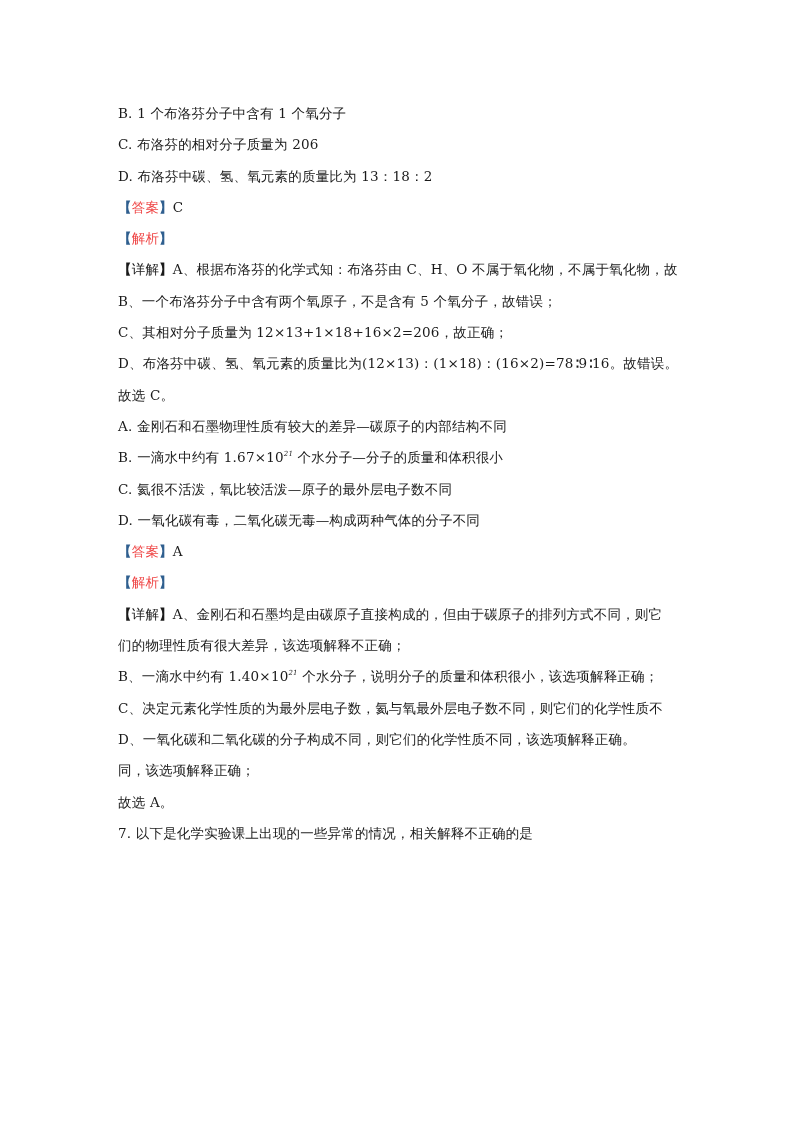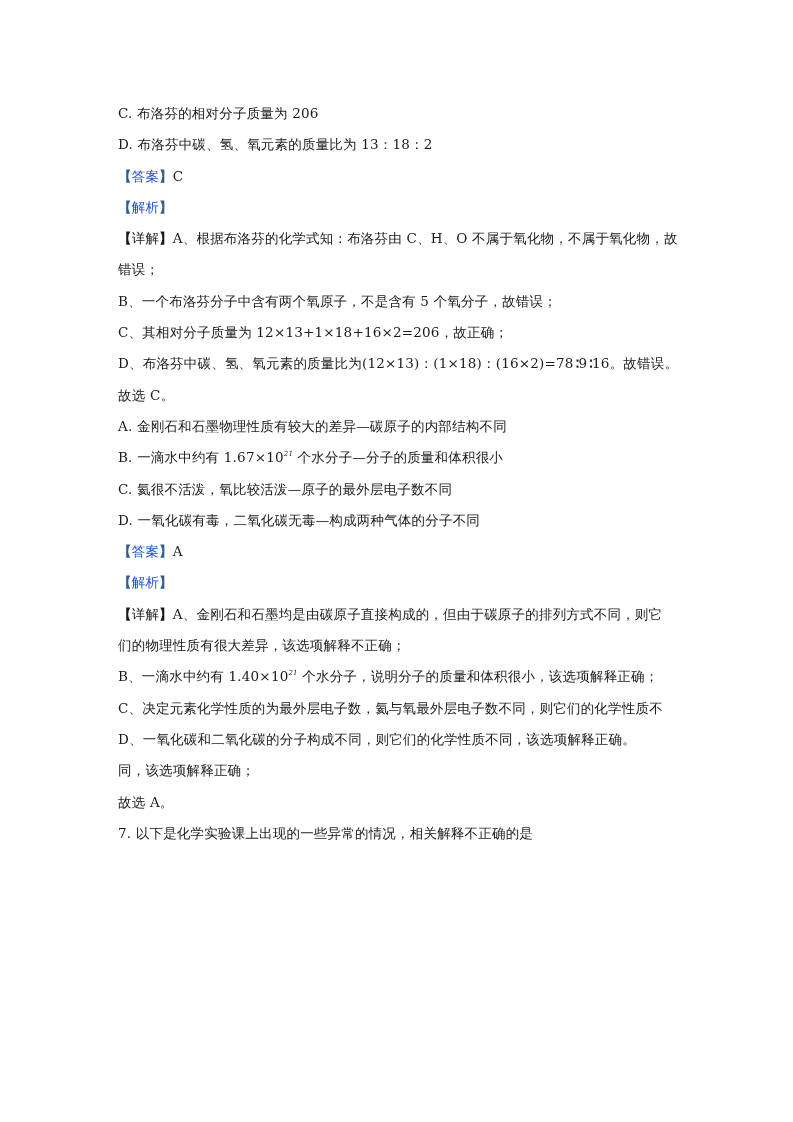--- a/index.html
+++ b/index.html
@@ -1,48 +1,51 @@
 <!DOCTYPE html>
 <html><head>
 <meta charset="utf-8">
 <style>
   html, body { margin: 0; padding: 0; background: #ffffff; }
   body { width: 793px; height: 1122px; position: relative; overflow: hidden;
          font-family: "DejaVu Serif", "Liberation Serif", serif; color: #1a1a1a; }
   .page { position: absolute; left: 118px; top: 101px; width: 570px; }
   .line { height: 31.3px; line-height: 24px; font-size: 13.5px; white-space: nowrap; letter-spacing: 0.2px; }
-  .tag-blue { color: #1d4ed8; }
+  .tag-blue { color: #ef4444; }
   .bracket-blue { color: #2f5f8f; font-weight: bold; }
   .bracket-dark { color: #1a1a1a; font-weight: bold; }
   sup { font-size: 7px; vertical-align: 6px; line-height: 0; font-style: italic; }
 </style>
 </head>
 <body>
 
 <div class="page">
 
+  <div class="line">
+    <span>B.</span>
+    <span>1 个布洛芬分子中含有 1 个氧分子</span>
+  </div>
   <div class="line">
     <span>C.</span>
     <span>布洛芬的相对分子质量为 206</span>
   </div>
   <div class="line">
     <span>D.</span>
     <span>布洛芬中碳、氢、氧元素的质量比为 13：18：2</span>
   </div>
 
   <div class="line">
     <span class="bracket-blue">【</span><span class="tag-blue">答案</span><span class="bracket-blue">】</span><span>C</span>
   </div>
   <div class="line">
     <span class="bracket-blue">【</span><span class="tag-blue">解析</span><span class="bracket-blue">】</span>
   </div>
   <div class="line">
     <span class="bracket-dark">【</span><span>详解</span><span class="bracket-dark">】</span><span>A、根据布洛芬的化学式知：布洛芬由 C、H、O 不属于氧化物，不属于氧化物，故</span>
   </div>
-  <div class="line">错误；</div>
   <div class="line">B、一个布洛芬分子中含有两个氧原子，不是含有 5 个氧分子，故错误；</div>
   <div class="line">C、其相对分子质量为 12×13+1×18+16×2=206，故正确；</div>
   <div class="line">D、布洛芬中碳、氢、氧元素的质量比为(12×13)：(1×18)：(16×2)=78∶9∶16。故错误。</div>
   <div class="line">故选 C。</div>
 
   <div class="line">
     <span>A.</span>
     <span>金刚石和石墨物理性质有较大的差异—碳原子的内部结构不同</span>
   </div>
   <div class="line">

